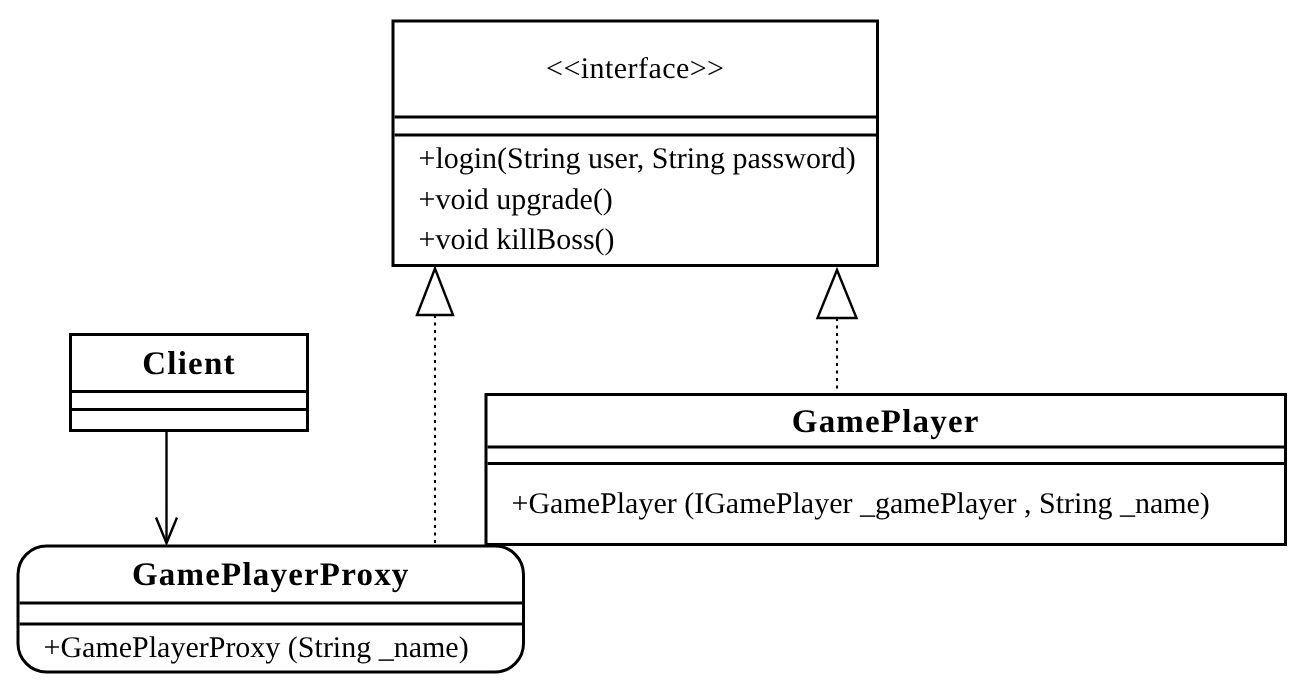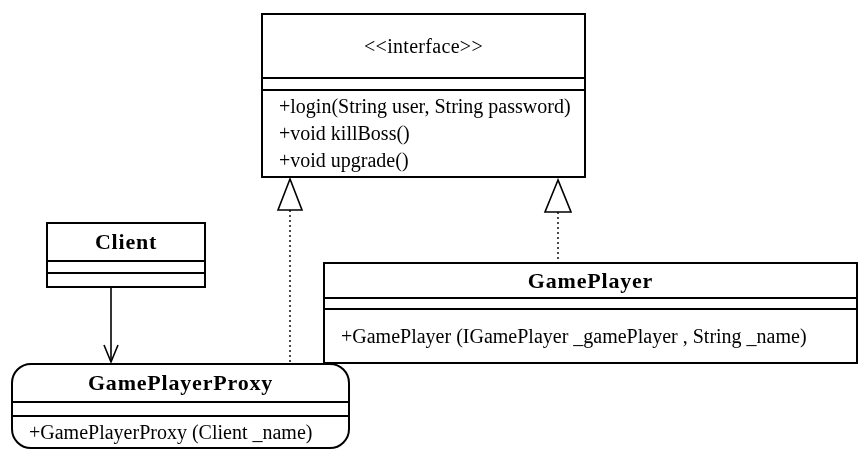--- a/index.html
+++ b/index.html
@@ -106,22 +106,22 @@
     </g>
   </svg>
 
   <div class="uml-class" style="left:261px; top:13px; width:325px; height:165px;">
     <div class="compartment title-compartment" style="height:62px;">
       <div class="stereotype">&lt;&lt;interface&gt;&gt;</div>
     </div>
     <div class="compartment" style="height:12px;"></div>
     <div class="compartment methods-compartment" style="flex:1;">
       <div class="method">+login(String user, String password)</div>
+      <div class="method">+void upgrade()</div>
       <div class="method">+void killBoss()</div>
-      <div class="method">+void upgrade()</div>
     </div>
   </div>
 
   <div class="uml-class" style="left:46px; top:222px; width:160px; height:66px;">
     <div class="compartment title-compartment" style="height:36px;">
       <div class="class-name">Client</div>
     </div>
     <div class="compartment" style="height:12px;"></div>
     <div class="compartment" style="flex:1;"></div>
   </div>
@@ -135,17 +135,17 @@
       <div class="method">+GamePlayer (IGamePlayer _gamePlayer , String _name)</div>
     </div>
   </div>
 
   <div class="uml-class" style="left:11px; top:363px; width:339px; height:86px;border-radius:20px;">
     <div class="compartment title-compartment" style="height:36px;">
       <div class="class-name">GamePlayerProxy</div>
     </div>
     <div class="compartment" style="height:14px;"></div>
     <div class="compartment methods-compartment methods-center" style="flex:1;">
-      <div class="method">+GamePlayerProxy (Client _name)</div>
+      <div class="method">+GamePlayerProxy (String _name)</div>
     </div>
   </div>
 
 </div>
 
 </body></html>

